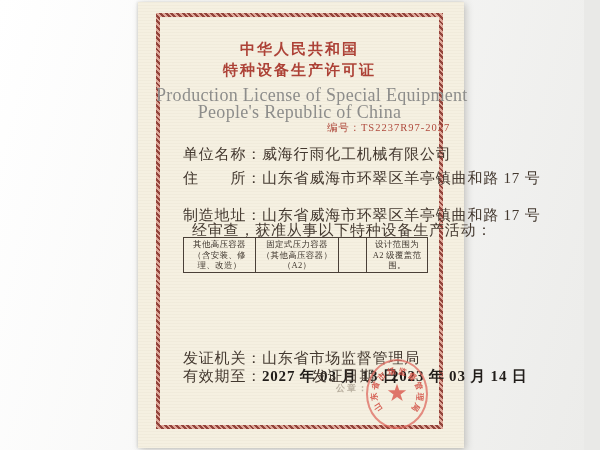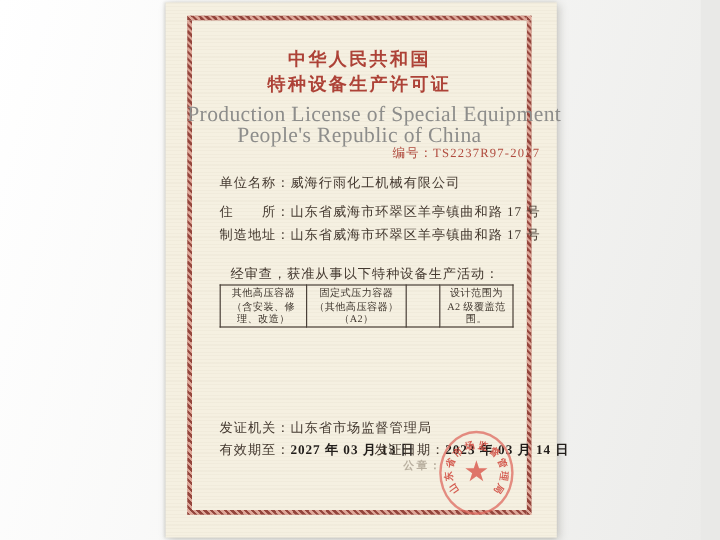--- a/index.html
+++ b/index.html
@@ -32,26 +32,26 @@
     font-weight:700;font-size:15px;letter-spacing:2px;color:#ad4237;white-space:nowrap;
   }
   .t1{top:38px;}
   .t2{top:59px;}
   .title-en{
     font-family:"Liberation Serif",serif;
     font-size:18px;color:#8d8d8b;letter-spacing:0.3px;white-space:nowrap;
   }
   .e1{top:83px;}
   .e2{top:100px;}
-  .line{position:absolute;white-space:nowrap;font-size:11px;color:#43382f;letter-spacing:0.8px;}
+  .line{position:absolute;white-space:nowrap;font-size:15px;color:#43382f;letter-spacing:0.8px;}
   .serial{left:189px;top:119px;color:#b04b3e;font-size:10.5px;}
   .serial .val{letter-spacing:1px;}
   .company{left:45px;top:143px;}
   .addr{left:45px;top:167px;}
-  .mfg{left:45px;top:186px;}
+  .mfg{left:45px;top:204px;}
   .statement{left:54px;top:219px;text-align:right;}
   .issuer{left:45px;top:347px;}
   .valid{left:45px;top:365px;}
   .issue{left:174px;top:365px;}
   .date-val{color:#211d1a;font-weight:bold;margin-top:24px;}
   .gongzhang{left:198px;top:380px;font-size:9px;color:#b9b0a0;letter-spacing:2px;font-weight:bold;}
   table.lic{
     position:absolute;left:45px;top:235px;width:244px;
     border-collapse:collapse;table-layout:fixed;
     font-size:8.5px;color:#3f362e;

